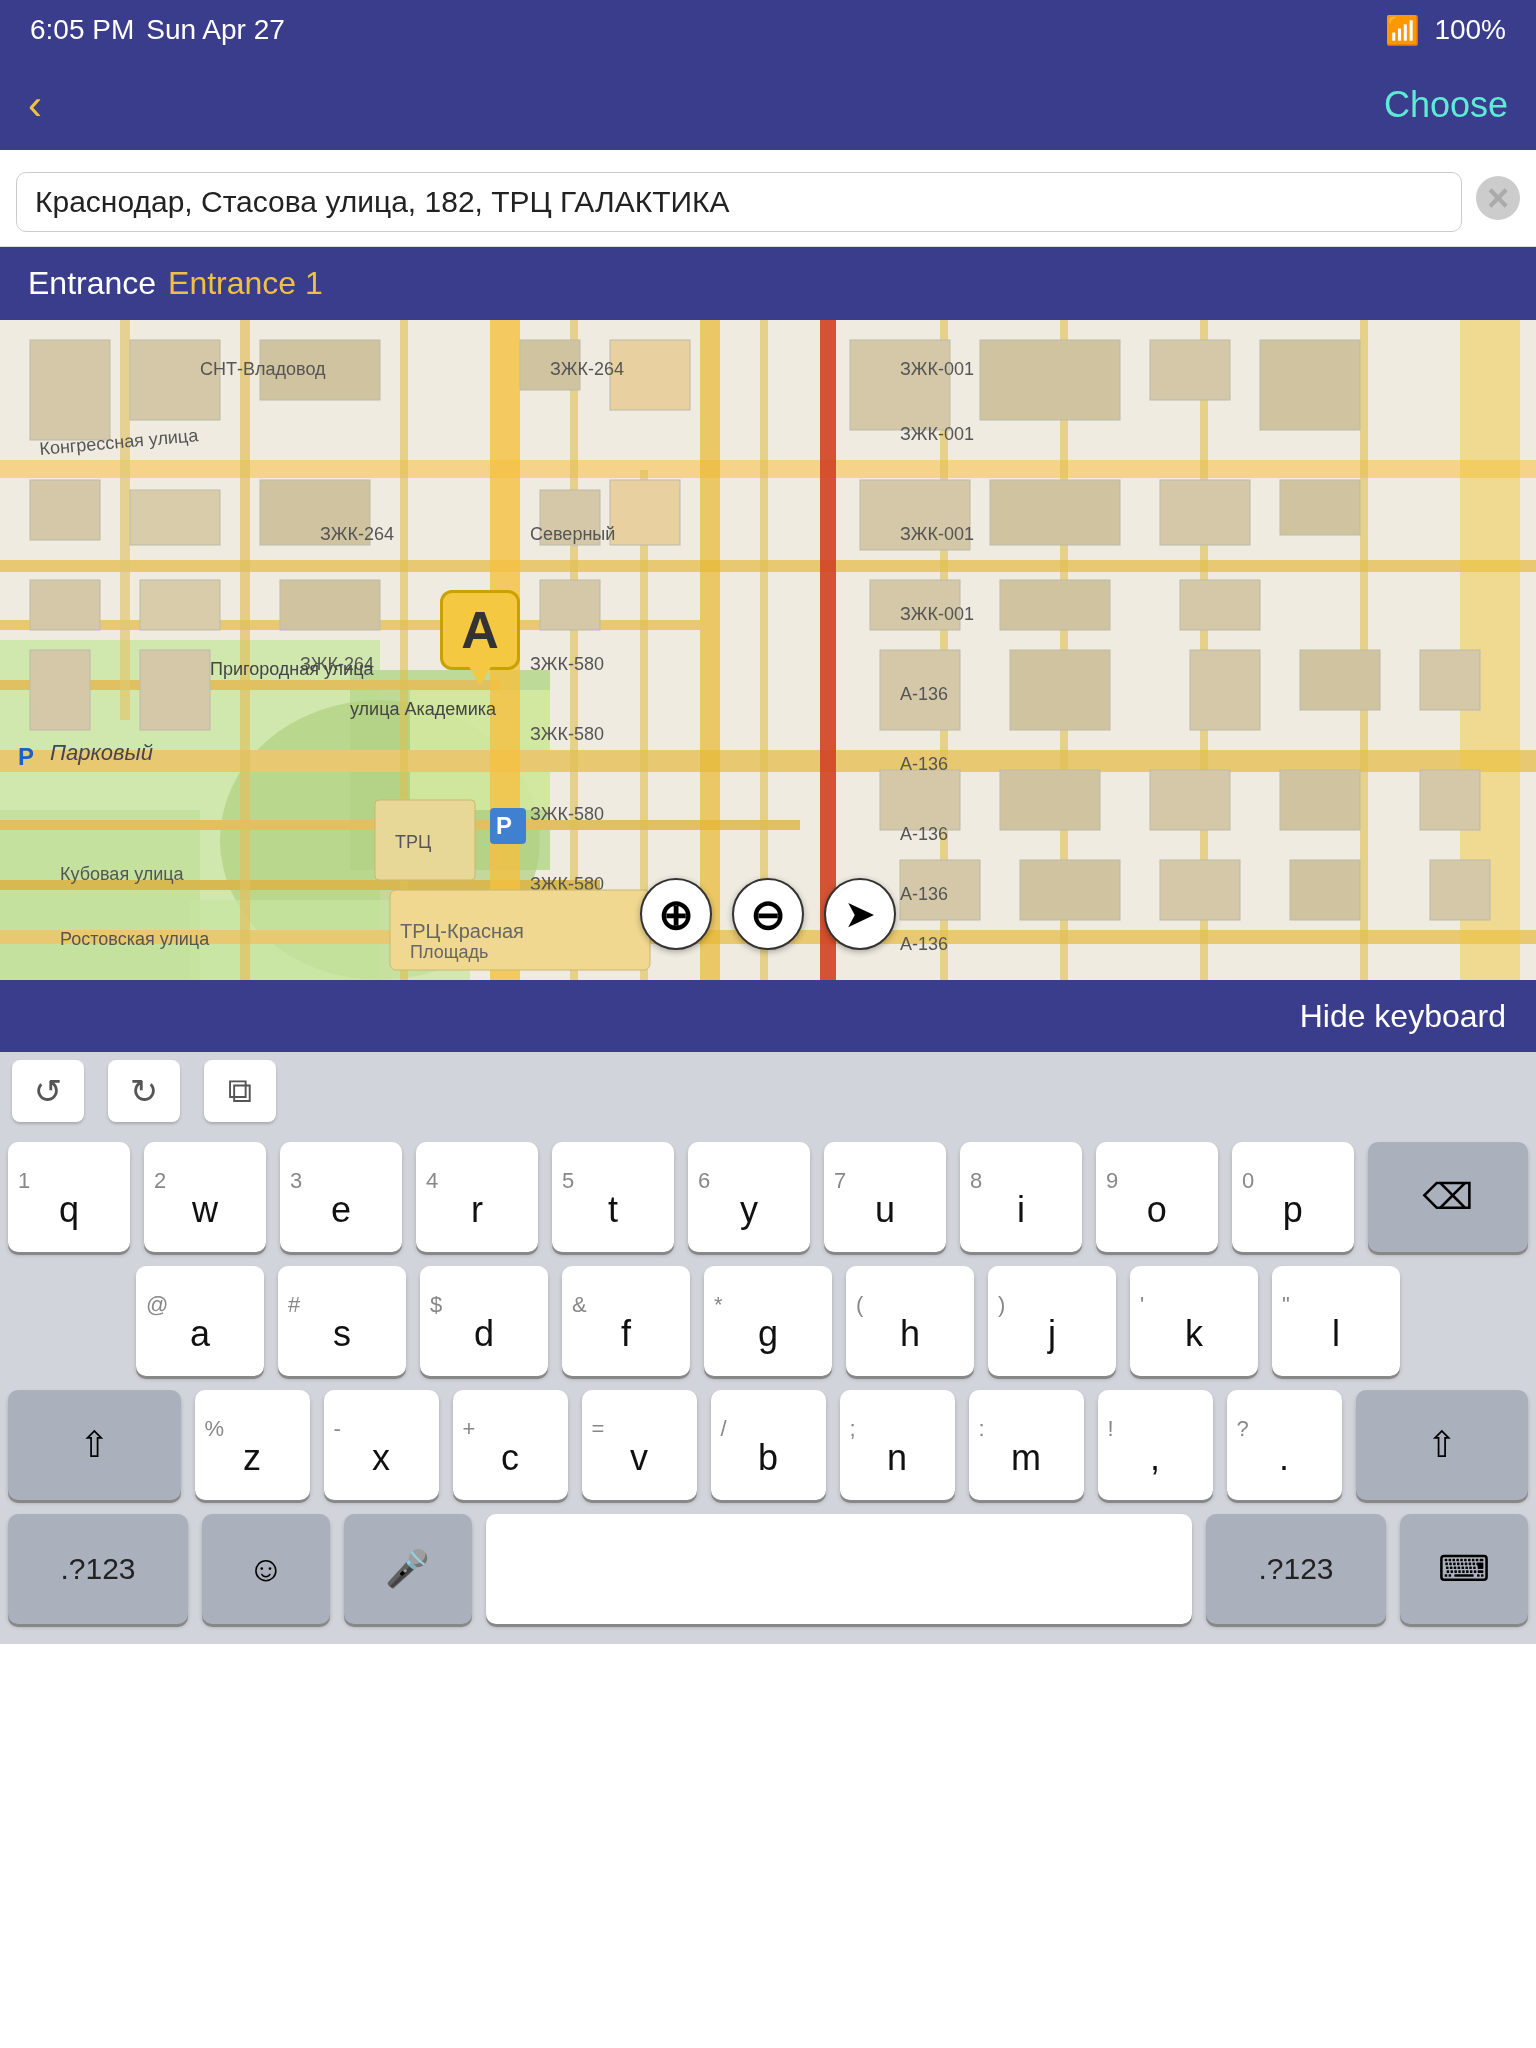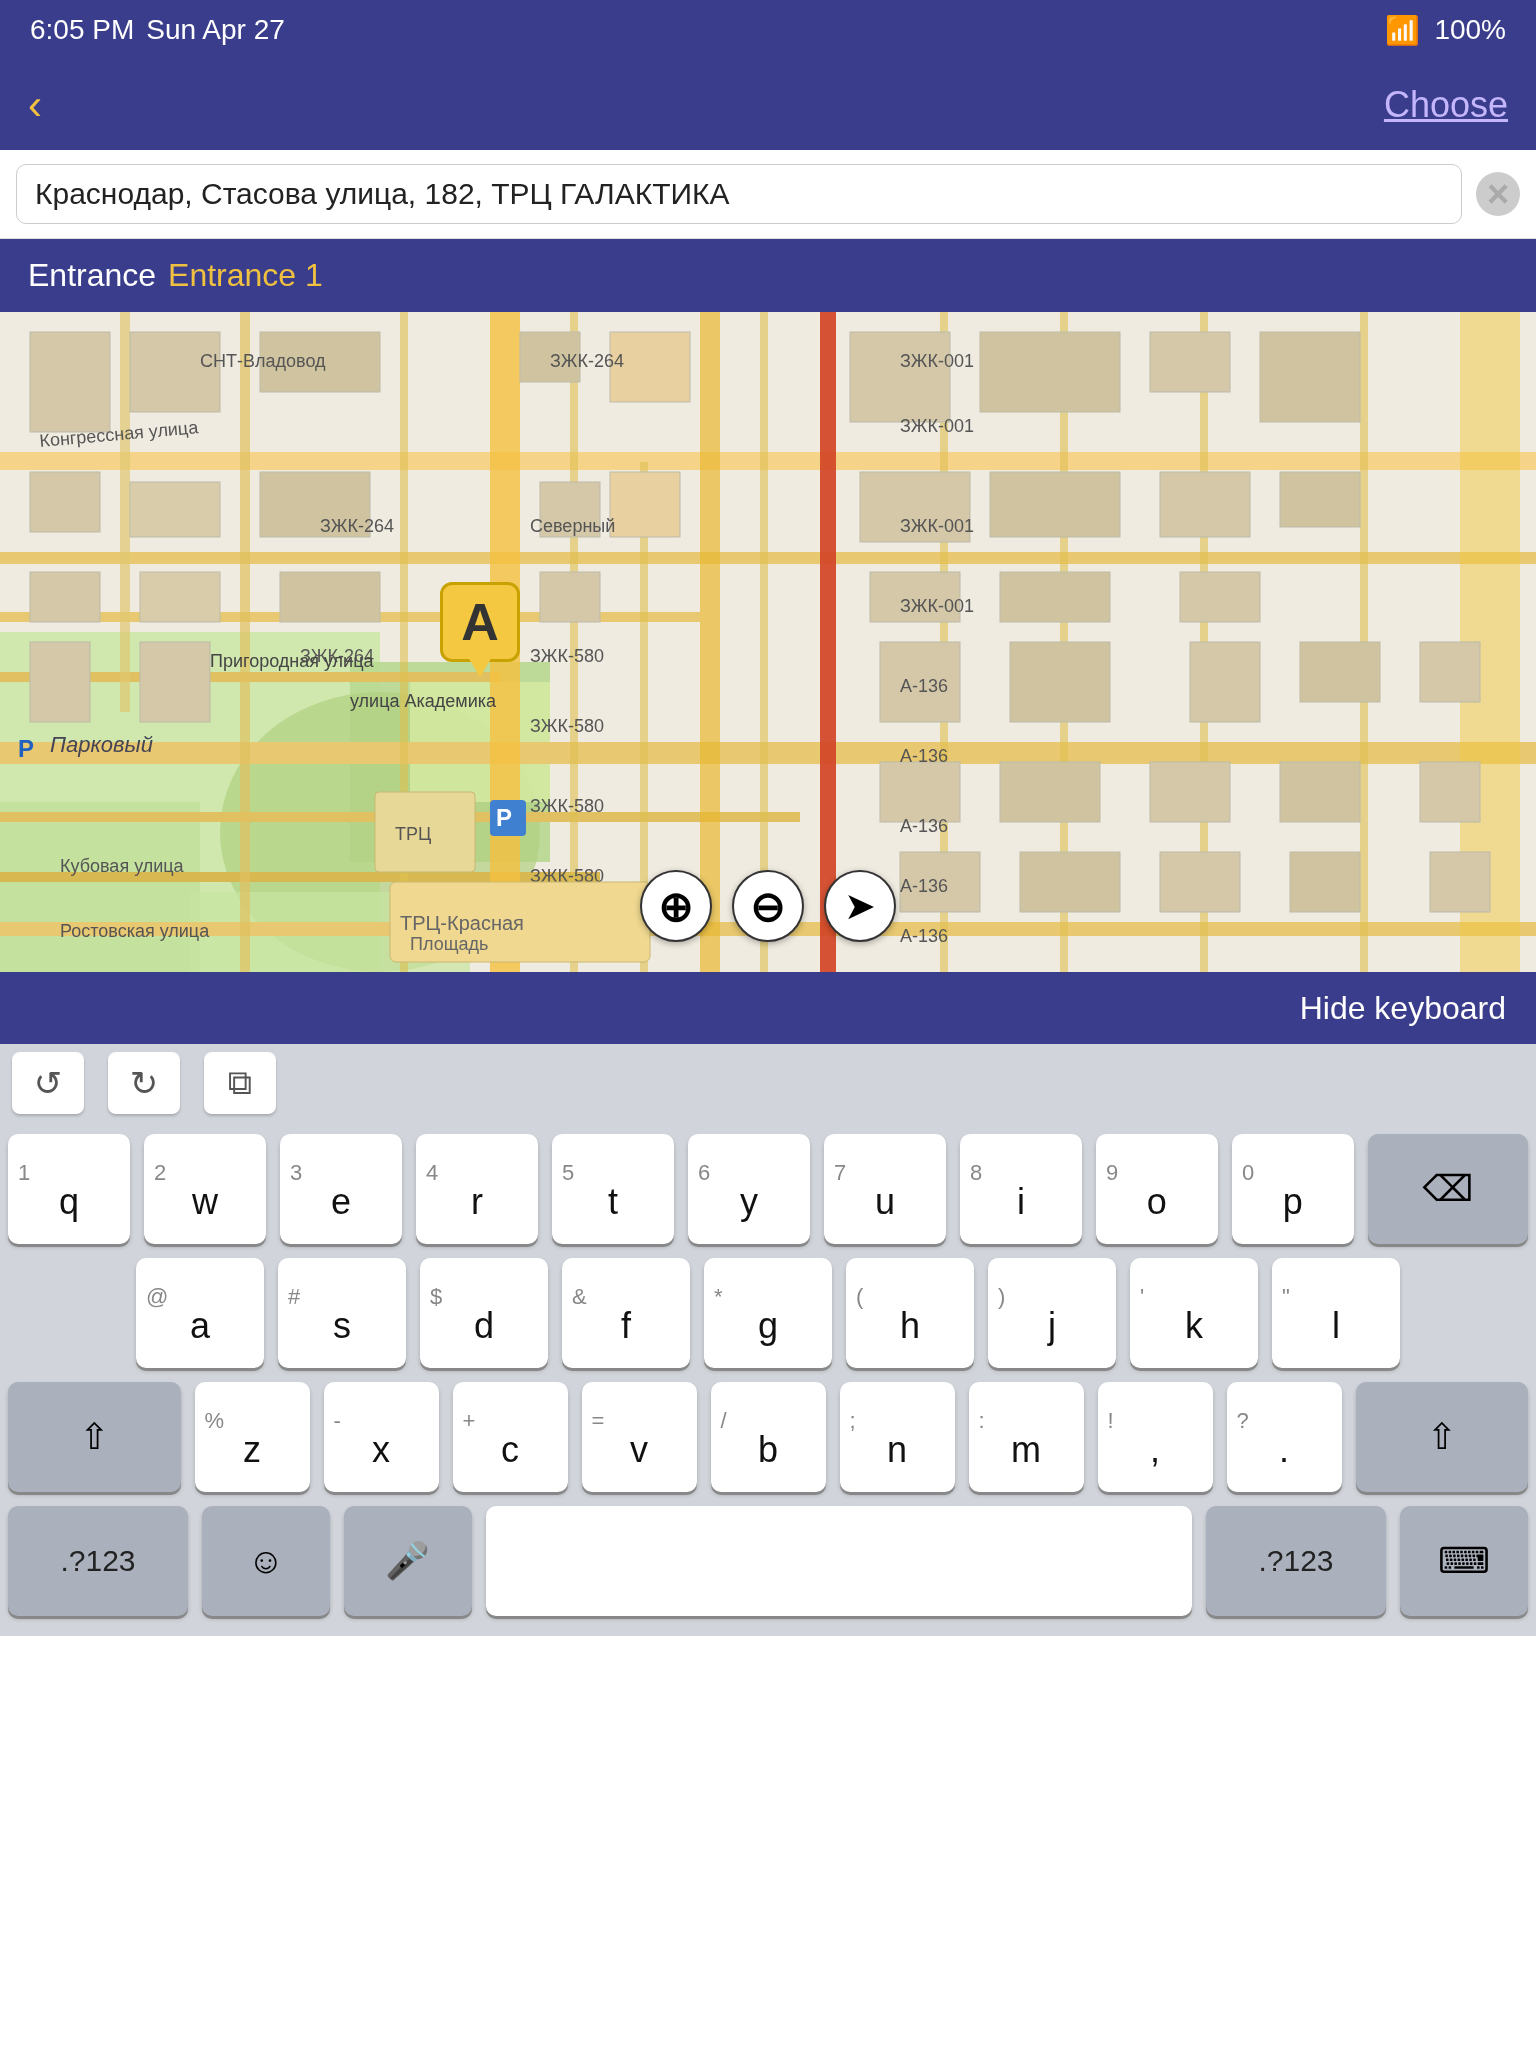--- a/index.html
+++ b/index.html
@@ -43,45 +43,45 @@
       flex: 1;
       text-align: center;
     }
     .header-back {
       color: #f0c040;
       font-size: 42px;
       cursor: pointer;
       width: 60px;
     }
     .header-choose {
-      color: #c4b5fd;
+      color: #5eead4;
       font-size: 36px;
       font-weight: 500;
       cursor: pointer;
       width: 160px;
       text-align: right;
-      text-decoration: underline;
     }
 
     
     .search-bar {
       background: #fff;
       padding: 14px 16px;
       display: flex;
       align-items: center;
       border-bottom: 1px solid #ddd;
     }
     .search-input {
       flex: 1;
       font-size: 30px;
       border: 1.5px solid #ccc;
       border-radius: 10px;
       padding: 12px 18px;
       outline: none;
       color: #222;
+      margin-top: 8px;
     }
     .search-clear {
       margin-left: 14px;
       color: #aaa;
       font-size: 38px;
       cursor: pointer;
       background: #ccc;
       border-radius: 50%;
       width: 44px;
       height: 44px;

